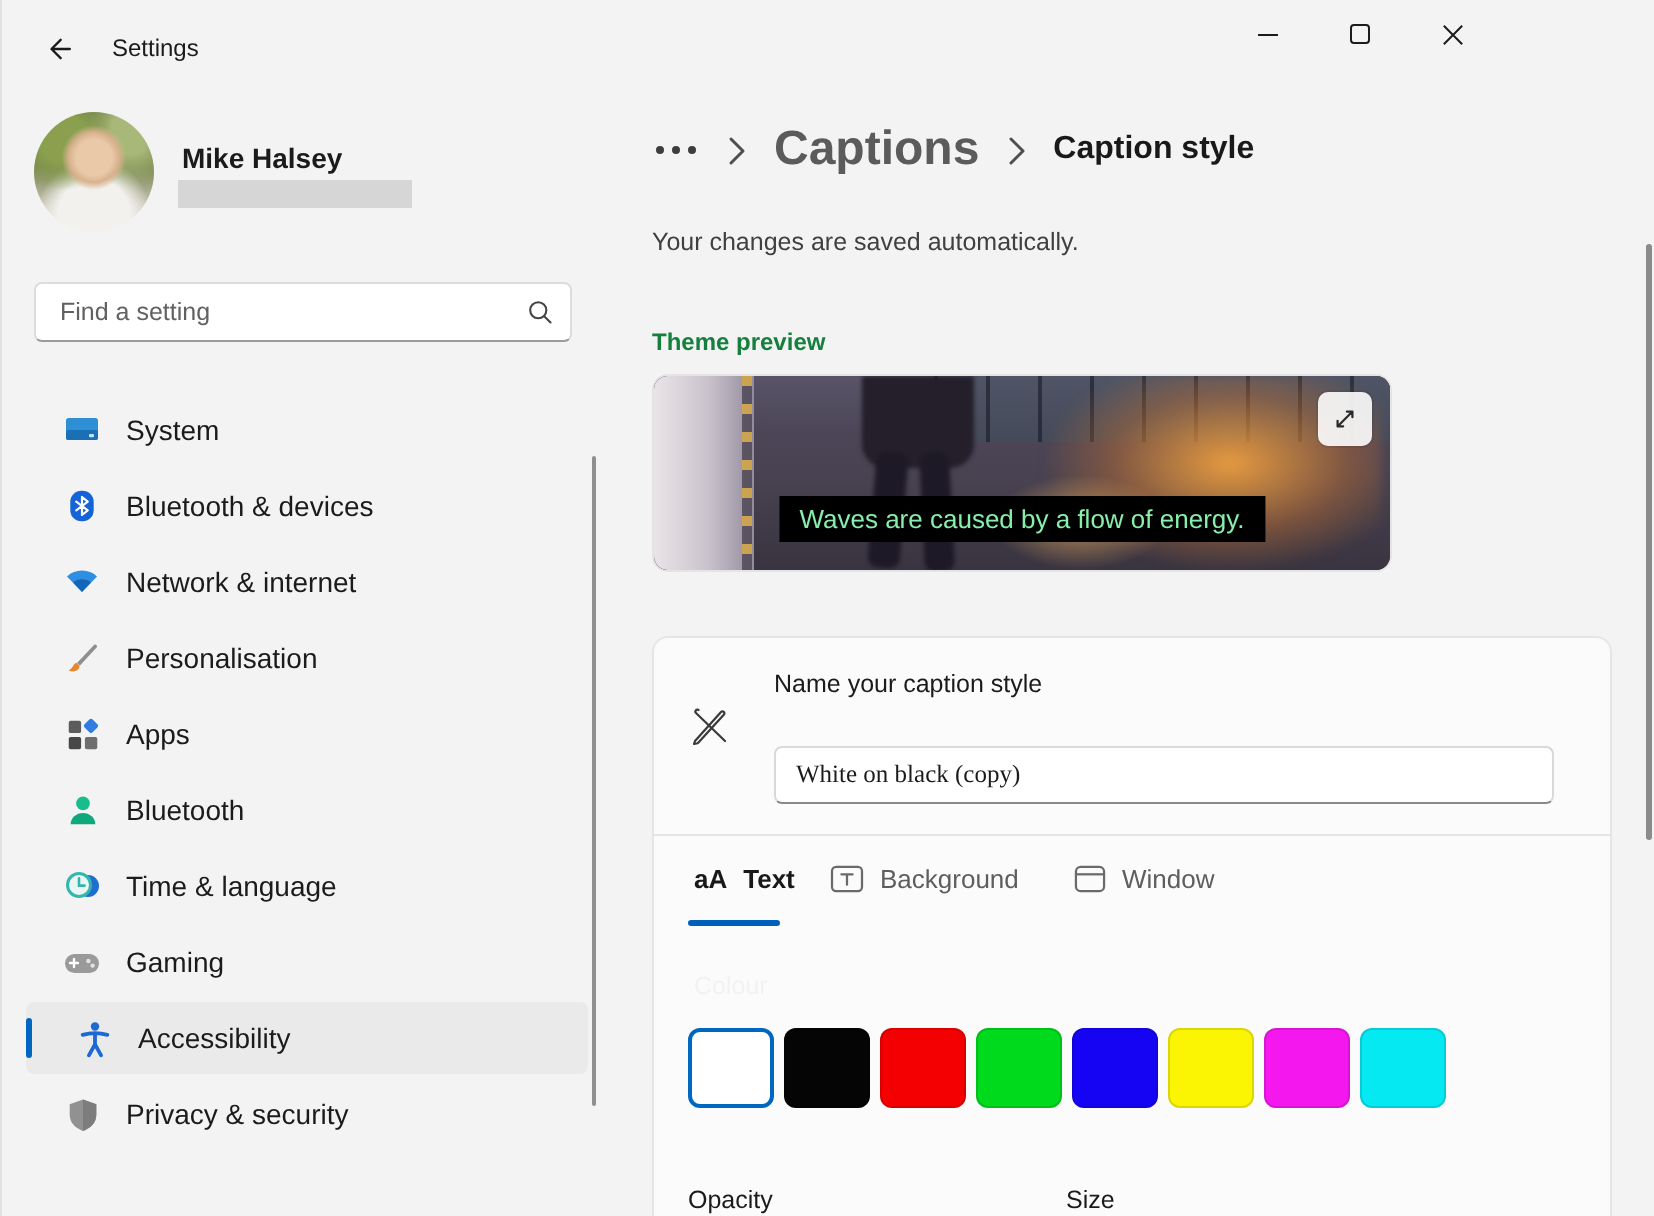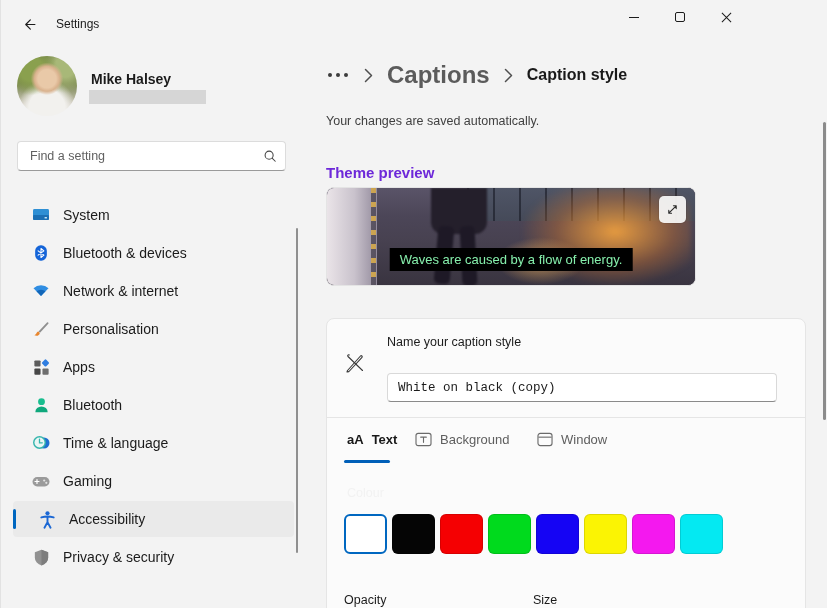--- a/index.html
+++ b/index.html
@@ -54,21 +54,21 @@
 
   
   .breadcrumb { left:325px; top:58px; height:34px; display:flex; align-items:center; }
   .crumb-ellipsis { display:flex; gap:4px; align-items:center; padding:4px 2px; cursor:pointer; }
   .crumb-ellipsis i { width:4px; height:4px; background:#3c3c3c; border-radius:50%; display:block; }
   .crumb-sep { margin:0 14px; display:flex; align-items:center; }
   .crumb-parent { font-size:24px; font-weight:600; color:#5b5b5b; cursor:pointer; }
   .crumb-current { font-size:16px; font-weight:700; color:#191919; }
 
   .autosave { left:325px; top:114px; font-size:12.5px; color:#404040; }
-  .preview-label { left:325px; top:164px; font-size:15px; font-weight:bold; color:#6d28d9; }
+  .preview-label { left:325px; top:164px; font-size:12px; font-weight:bold; color:#15803d; }
 
   .preview { left:325px; top:187px; width:370px; height:99px; border-radius:8px;
     overflow:hidden; background:#443e4d; border:1px solid #e4e4e4; }
   .pv-base { position:absolute; inset:0;
     background:linear-gradient(180deg,#5a5468 0%,#4c4658 28%,#474150 55%,#393440 100%); }
   .pv-wall { position:absolute; left:0; top:0; width:50px; height:100%;
     background:linear-gradient(90deg,#eae4e8 0%,#c9c2cc 55%,#938b9c 100%); }
   .pv-lights { position:absolute; left:44px; top:0; width:5px; height:100%;
     background:repeating-linear-gradient(180deg,#d8a83c 0 5px, #4a4452 5px 14px); opacity:.8; }
   .pv-horizon { position:absolute; right:0; top:0; width:62%; height:34%;
@@ -93,21 +93,21 @@
     justify-content:center; cursor:pointer; box-shadow:0 0 0 1px rgba(0,0,0,.06); }
 
   .card { left:325px; top:318px; width:480px; height:360px; background:#fbfbfb;
     border:1px solid #e5e5e5; border-radius:8px; }
   .card-sec1 { position:absolute; left:0; top:0; width:100%; height:99px;
     border-bottom:1px solid #e5e5e5; }
   .rename-icon { position:absolute; left:16px; top:32px; }
   .name-label { position:absolute; left:60px; top:16px; font-size:12.5px; color:#1b1b1b; }
   .name-input { position:absolute; left:60px; top:54px; width:390px; height:29px;
     background:#ffffff; border:1px solid #d9d9d9; border-bottom:1px solid #8a8a8a;
-    border-radius:4px; font-family:Liberation Mono, monospace; font-size:12.5px; color:#1b1b1b;
+    border-radius:4px; font-family:Liberation Serif, serif; font-size:12.5px; color:#1b1b1b;
     padding:0 10px; outline:none; }
 
   .tabbar { position:absolute; left:0; top:99px; width:100%; height:48px; }
   .tab { position:absolute; top:14px; display:flex; align-items:center; gap:8px;
     font-size:13px; color:#5e5e5e; cursor:pointer; }
   .tab .aA { font-size:13px; font-weight:600; letter-spacing:0; }
   .tab.selected { color:#191919; font-weight:bold; }
   .tab-underline { position:absolute; left:17px; top:42px; width:46px; height:3px;
     border-radius:2px; background:#005fb8; }
   .tab1 { left:20px; } .tab2 { left:88px; } .tab3 { left:210px; }

